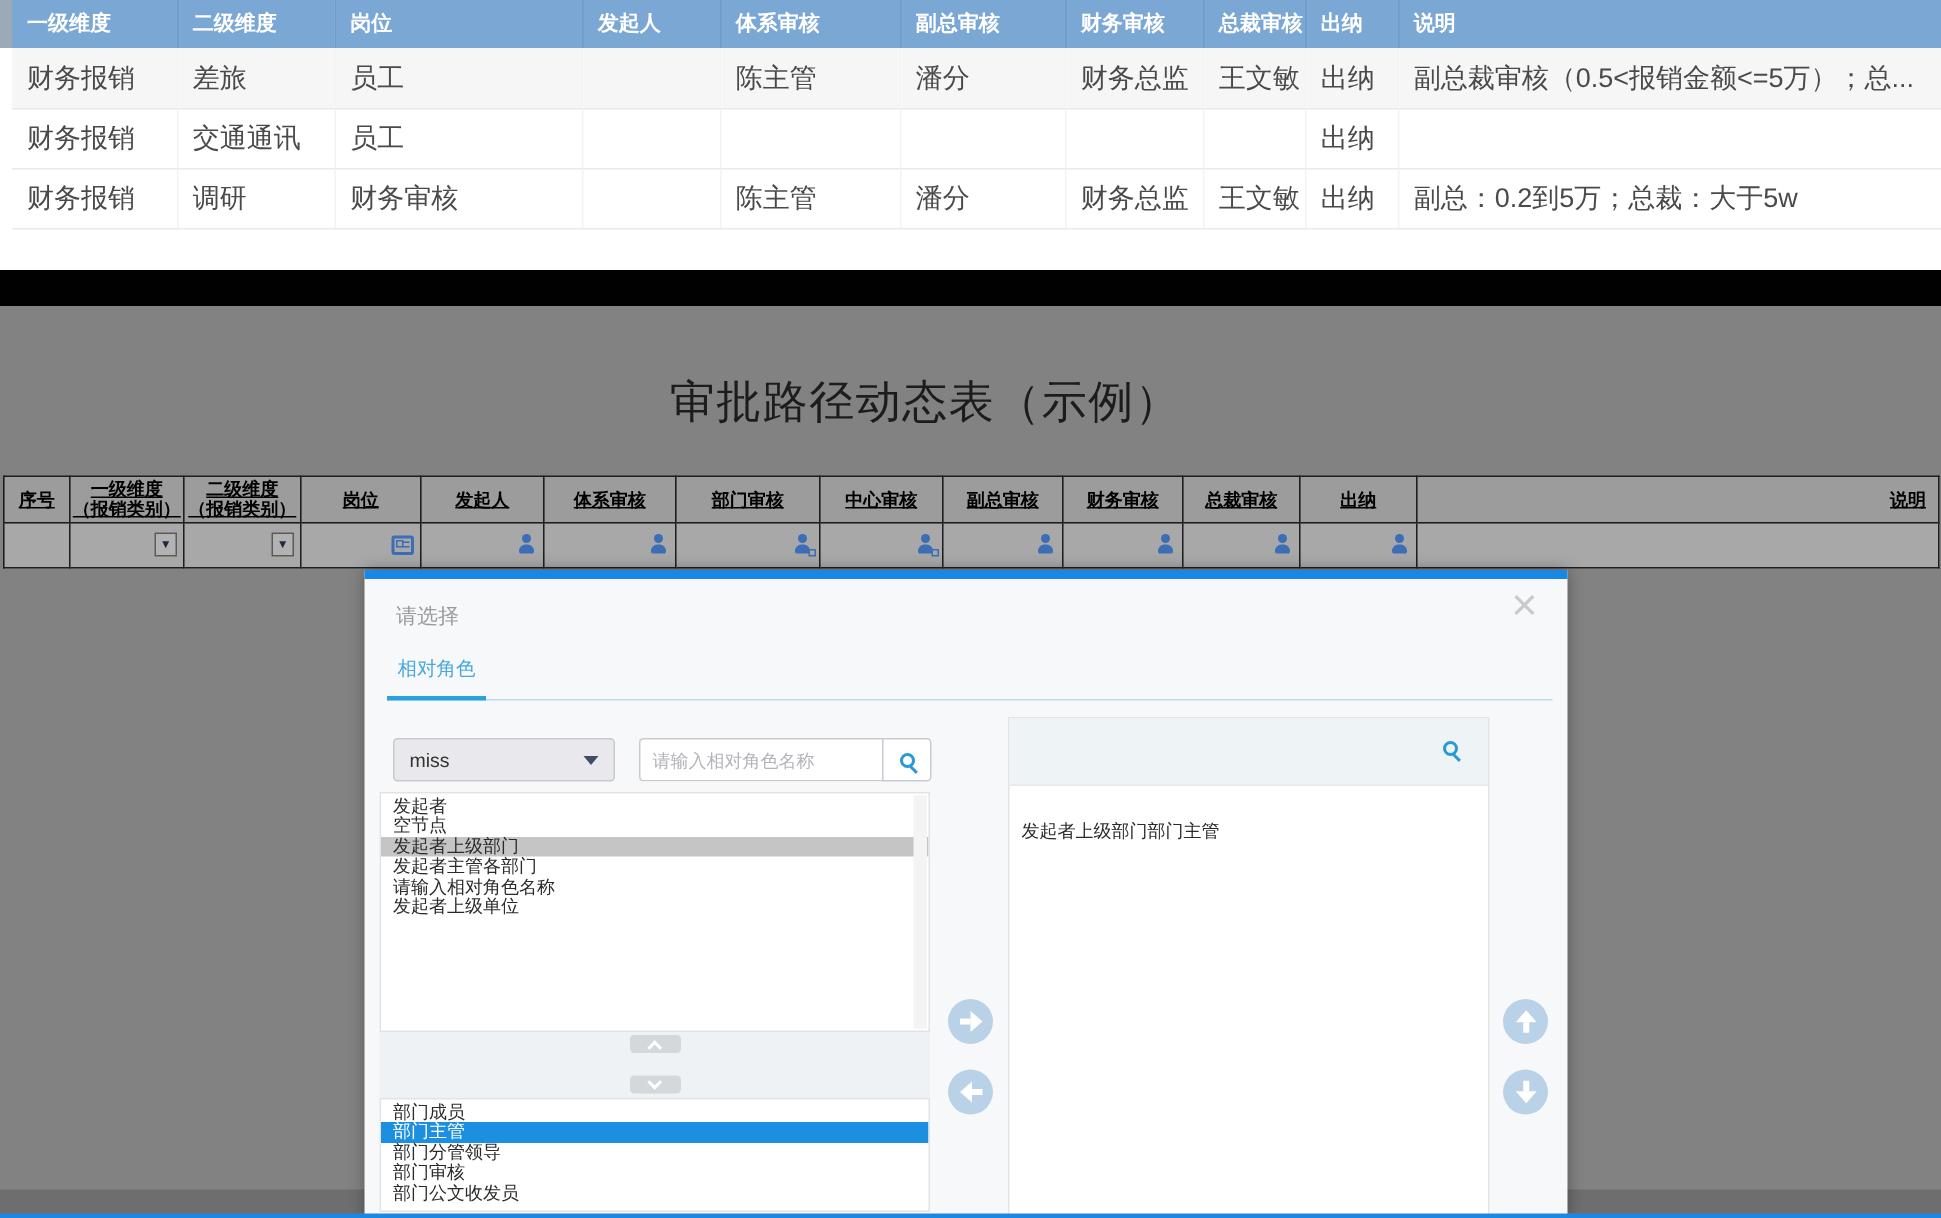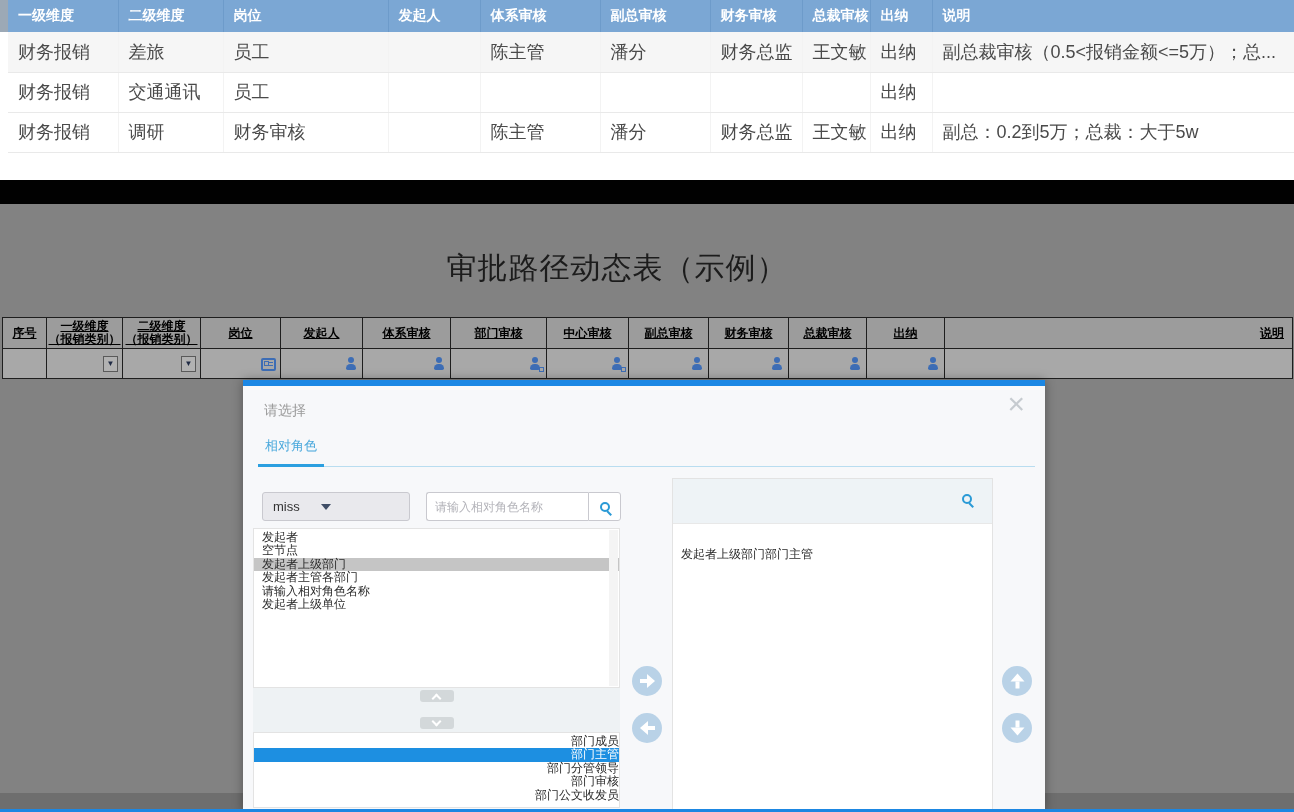--- a/index.html
+++ b/index.html
@@ -53,40 +53,40 @@
   .modal-topbar { height:6px; background:#1b87e4; }
   .modal-title { position:absolute; left:21px; top:22px; font-size:14px; color:#9b9b9b; }
   .modal-close { position:absolute; right:20px; top:8px; font-size:30px; font-weight:200; color:#c6cbd0;
                  line-height:32px; cursor:pointer; }
   .tab { position:absolute; left:22px; top:57px; font-size:13px; color:#49a8dc; cursor:pointer; }
   .tab-line { position:absolute; left:15px; right:10px; top:86px; height:1px; background:#b9ddf0; }
   .tab-line-active { position:absolute; left:15px; top:84px; width:66px; height:3px; background:#2b9fe0; }
 
   .dropdown { position:absolute; left:19px; top:112px; width:148px; height:29px; background:#e9e9ed;
               border:1px solid #c9c9cf; border-radius:3px; display:flex; align-items:center;
-              padding:0 10px; cursor:pointer;gap:21px; }
+              justify-content:space-between; padding:0 10px; cursor:pointer;gap:21px; }
   .dd-text { font-size:13px; color:#333; }
   .dd-caret { width:0; height:0; border-left:5px solid transparent; border-right:5px solid transparent;
               border-top:6px solid #3f4d66; }
 
   .search-box { position:absolute; left:183px; top:112px; width:195px; height:29px; display:flex; }
   .search-box input { flex:1; min-width:0; border:1px solid #c9c9cf; border-right:none; border-radius:3px 0 0 3px;
                       padding:0 8px; font-size:12px; color:#333; background:#fff; outline:none;
                       font-family:inherit; }
   .search-box input::placeholder { color:#b3b3b9; }
   .search-btn { width:33px; border:1px solid #c9c9cf; border-radius:0 3px 3px 0; background:#fff;
                 display:flex; align-items:center; justify-content:center; cursor:pointer; }
   .mag { display:inline-block; width:10px; height:10px; border:2px solid #2a9ad6; border-radius:50%; position:relative; }
   .mag::after { content:''; position:absolute; width:6px; height:2px; background:#2a9ad6;
                 right:-5px; bottom:-2px; transform:rotate(45deg); transform-origin:left center; }
 
   .list { position:absolute; left:10px; width:367px; background:#fff; border:1px solid #e3e3e3; overflow:hidden; }
   .list1 { top:148px; height:160px; padding-top:2px; }
   .list1::after { content:''; position:absolute; right:1px; top:1px; bottom:1px; width:9px; background:#f4f4f4; }
-  .list2 { top:352px; height:76px; padding-top:2px;text-align:right; }
+  .list2 { top:352px; height:76px; padding-top:2px; }
   .li { font-size:12px; line-height:13.4px; height:13.4px; padding-left:8px; color:#2a2a2a;
         white-space:nowrap; cursor:pointer; }
   .li.sel-gray { background:#c5c5c5; }
   .li.sel-blue { background:#1d8fe1; color:#fff; }
 
   .mid-strip { position:absolute; left:10px; top:308px; width:367px; height:44px; background:#eef2f4; }
   .chev-btn { position:absolute; left:50%; transform:translateX(-50%); width:34px; height:12px;
               background:#d3d8da; border-radius:3px; display:flex; align-items:center; justify-content:center;
               cursor:pointer; }
   .chev-btn.up { top:2px; } .chev-btn.down { top:29px; }

